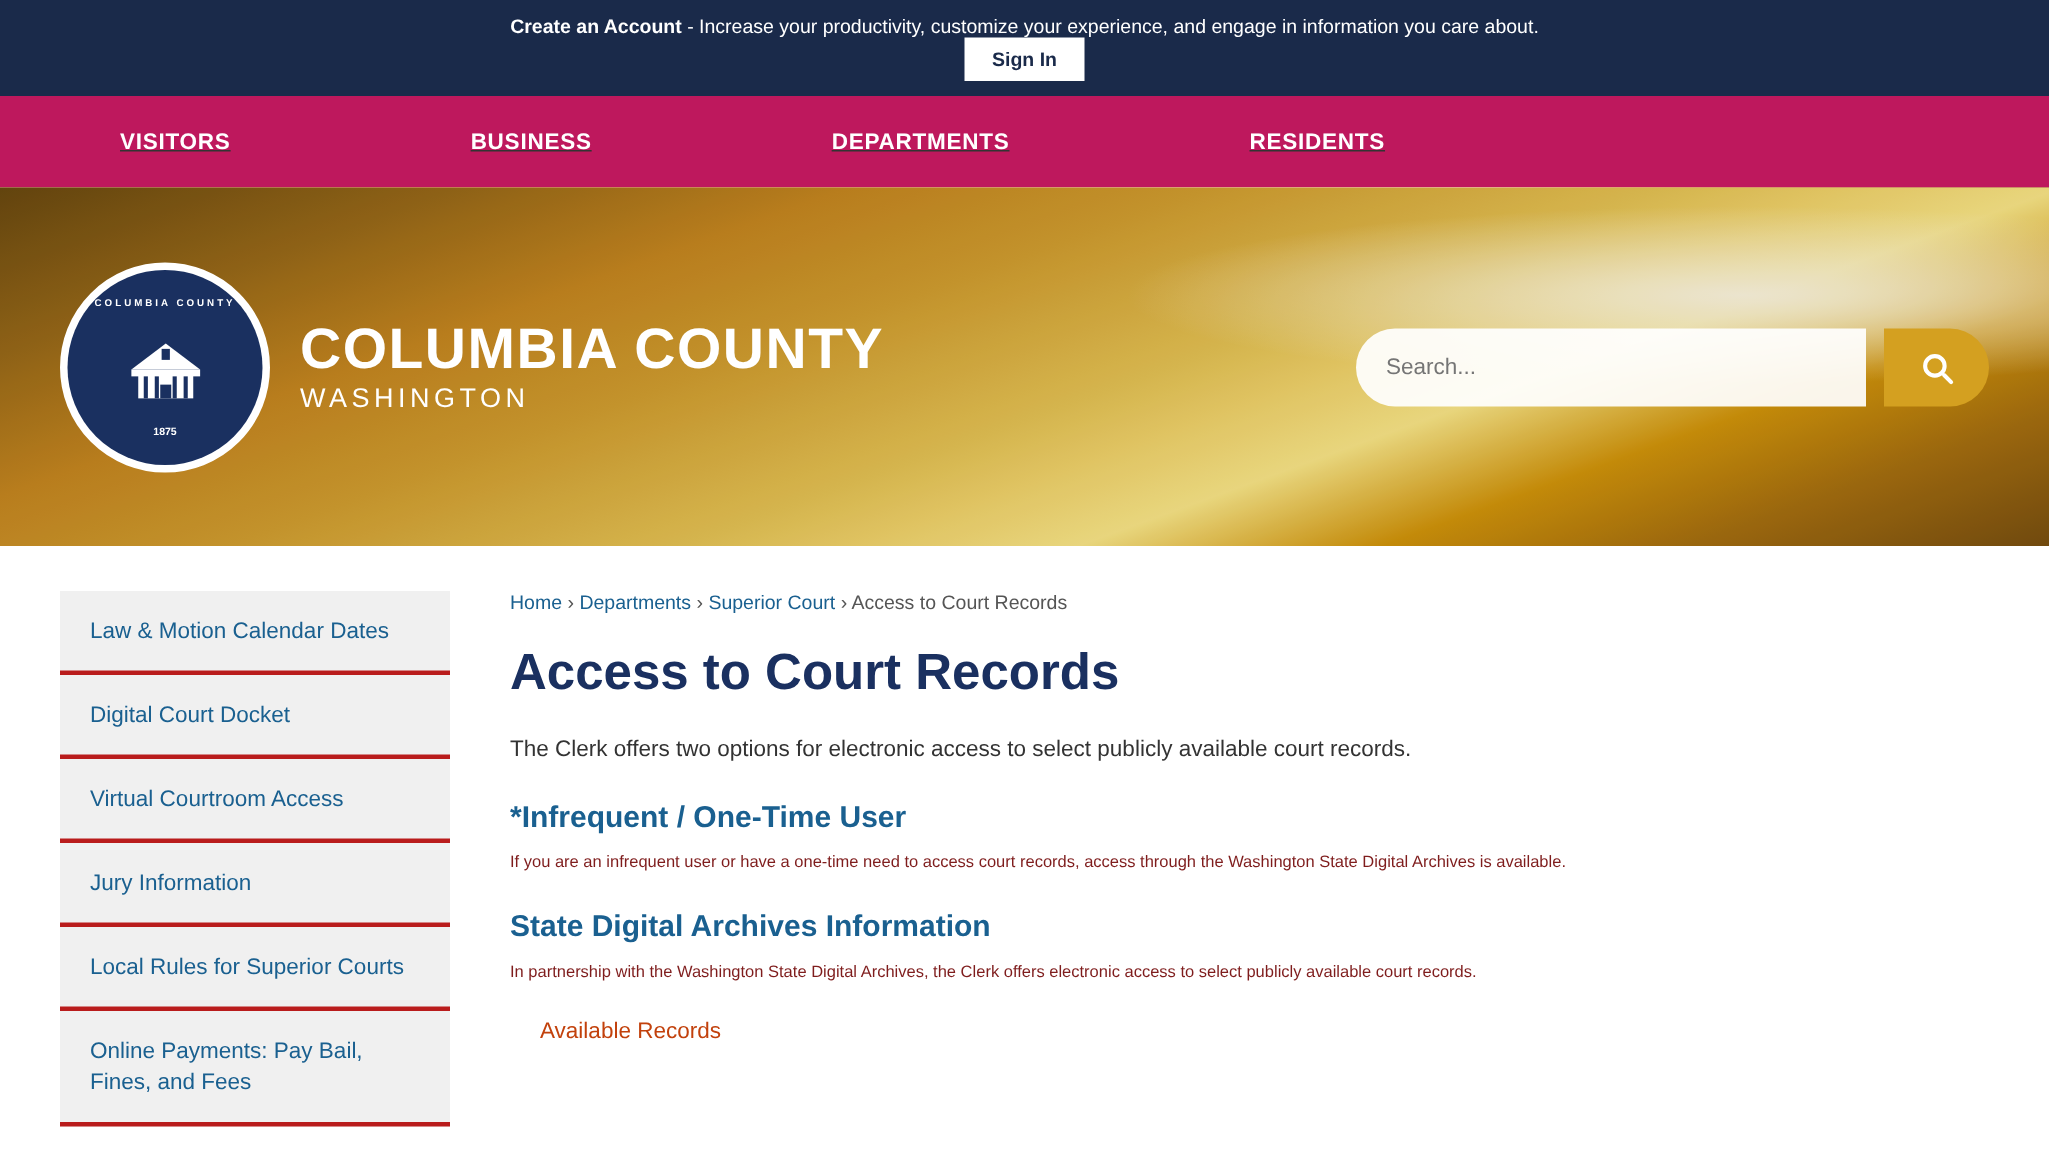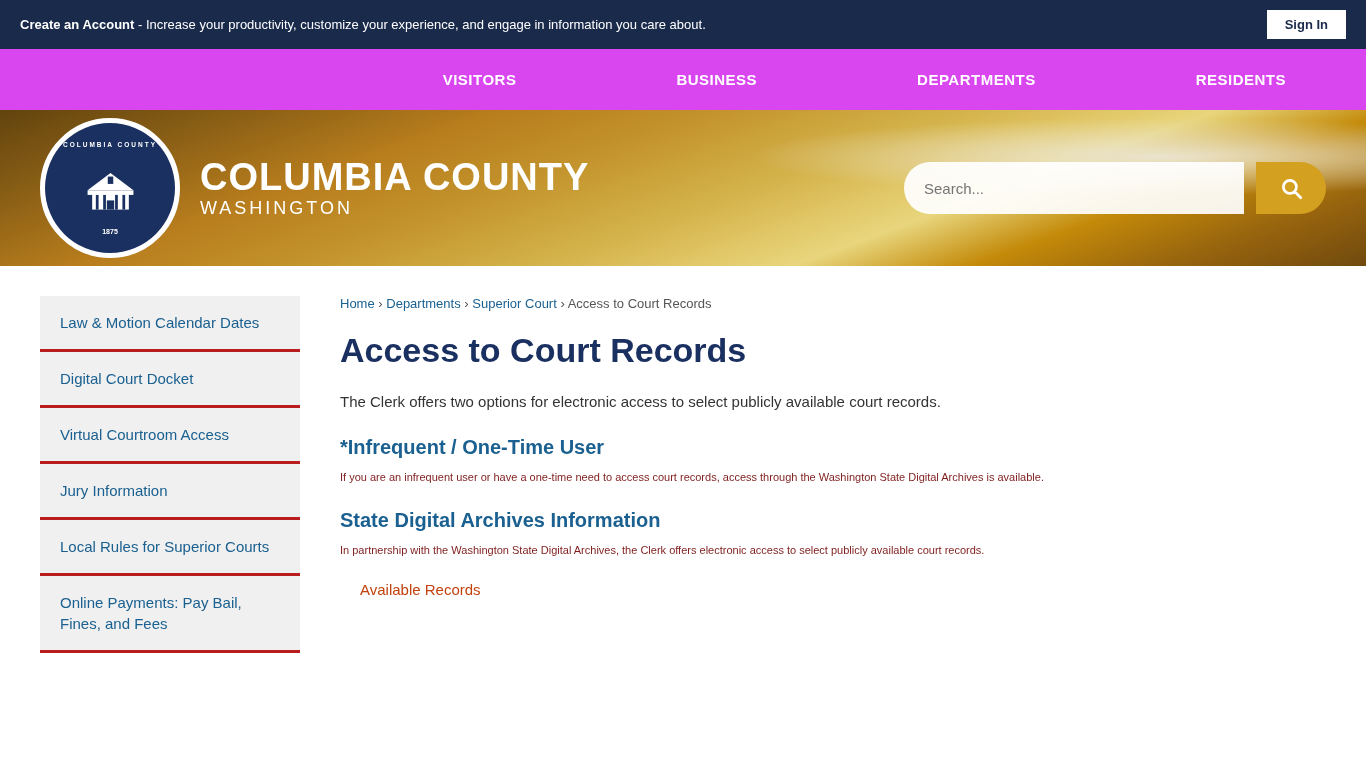--- a/index.html
+++ b/index.html
@@ -7,54 +7,56 @@
 
     
     .top-banner {
       background: #1a2a4a;
       color: #fff;
       padding: 10px 20px;
       display: flex;
       align-items: center;
       justify-content: space-between;
       font-size: 13px;
+      flex-direction: column;
     }
     .top-banner-text { }
     .top-banner-text strong { font-weight: bold; }
     .sign-in-btn {
       background: #fff;
       color: #1a2a4a;
       border: none;
       padding: 7px 18px;
       font-weight: bold;
       font-size: 13px;
       cursor: pointer;
     }
 
     
     .main-nav {
-      background: #d946ef;
-      display: flex;
-      justify-content: flex-end;
+      background: #be185d;
+      display: flex;
+      justify-content: flex-start;
       gap: 0;
+      text-decoration: underline;
     }
     .main-nav a {
       color: #fff;
       text-decoration: none;
       font-weight: bold;
       font-size: 15px;
       padding: 22px 80px;
       letter-spacing: 0.5px;
       display: block;
     }
 
     
     .hero {
       position: relative;
-      height: 156px;
+      height: 239px;
       background: linear-gradient(to right, #8B6914 0%, #c8841a 20%, #d4a030 40%, #e8c060 55%, #f5d878 65%, #fce090 72%, #e8b840 80%, #c07820 90%, #a06010 100%);
       overflow: hidden;
       display: flex;
     }
     .hero-bg {
       position: absolute;
       inset: 0;
       background:
         radial-gradient(ellipse at 85% 30%, #fff8e0 0%, transparent 25%),
         linear-gradient(160deg, #6b4a10 0%, #9a6a18 15%, #c88820 28%, #d4a030 40%, #e8c555 55%, #f5d870 62%, #fce888 68%, #d4960a 78%, #a87010 88%, #7a5010 100%);

